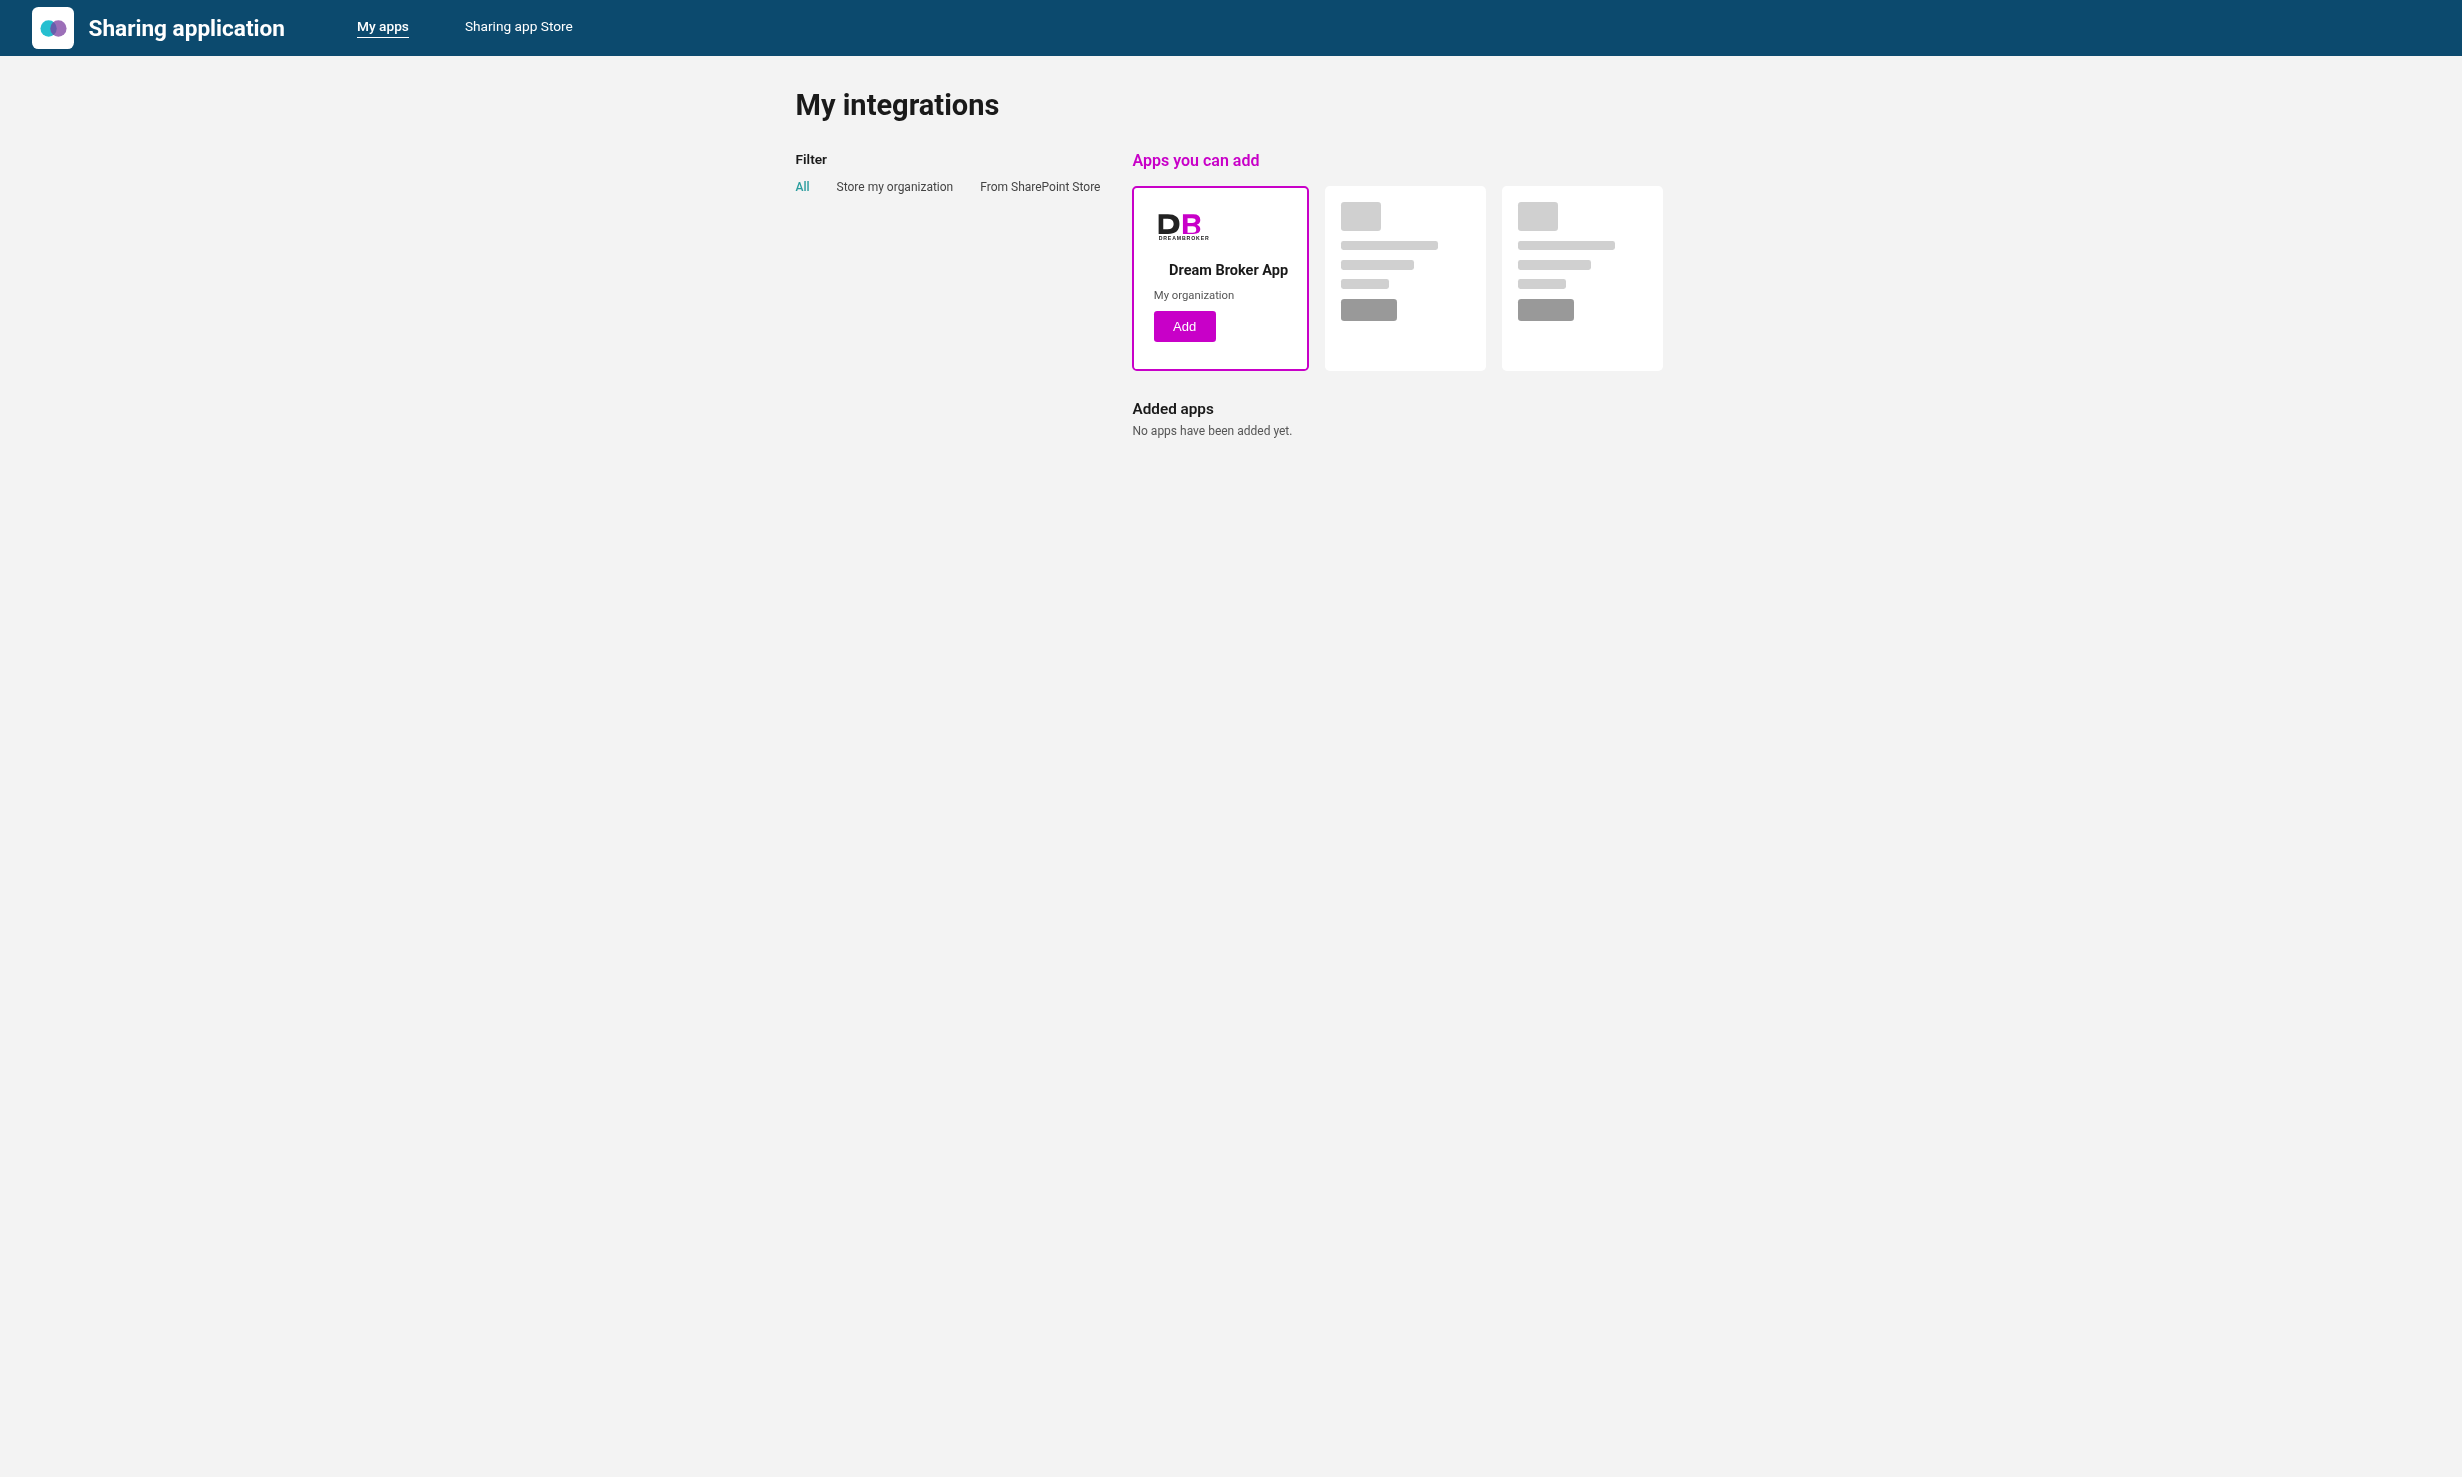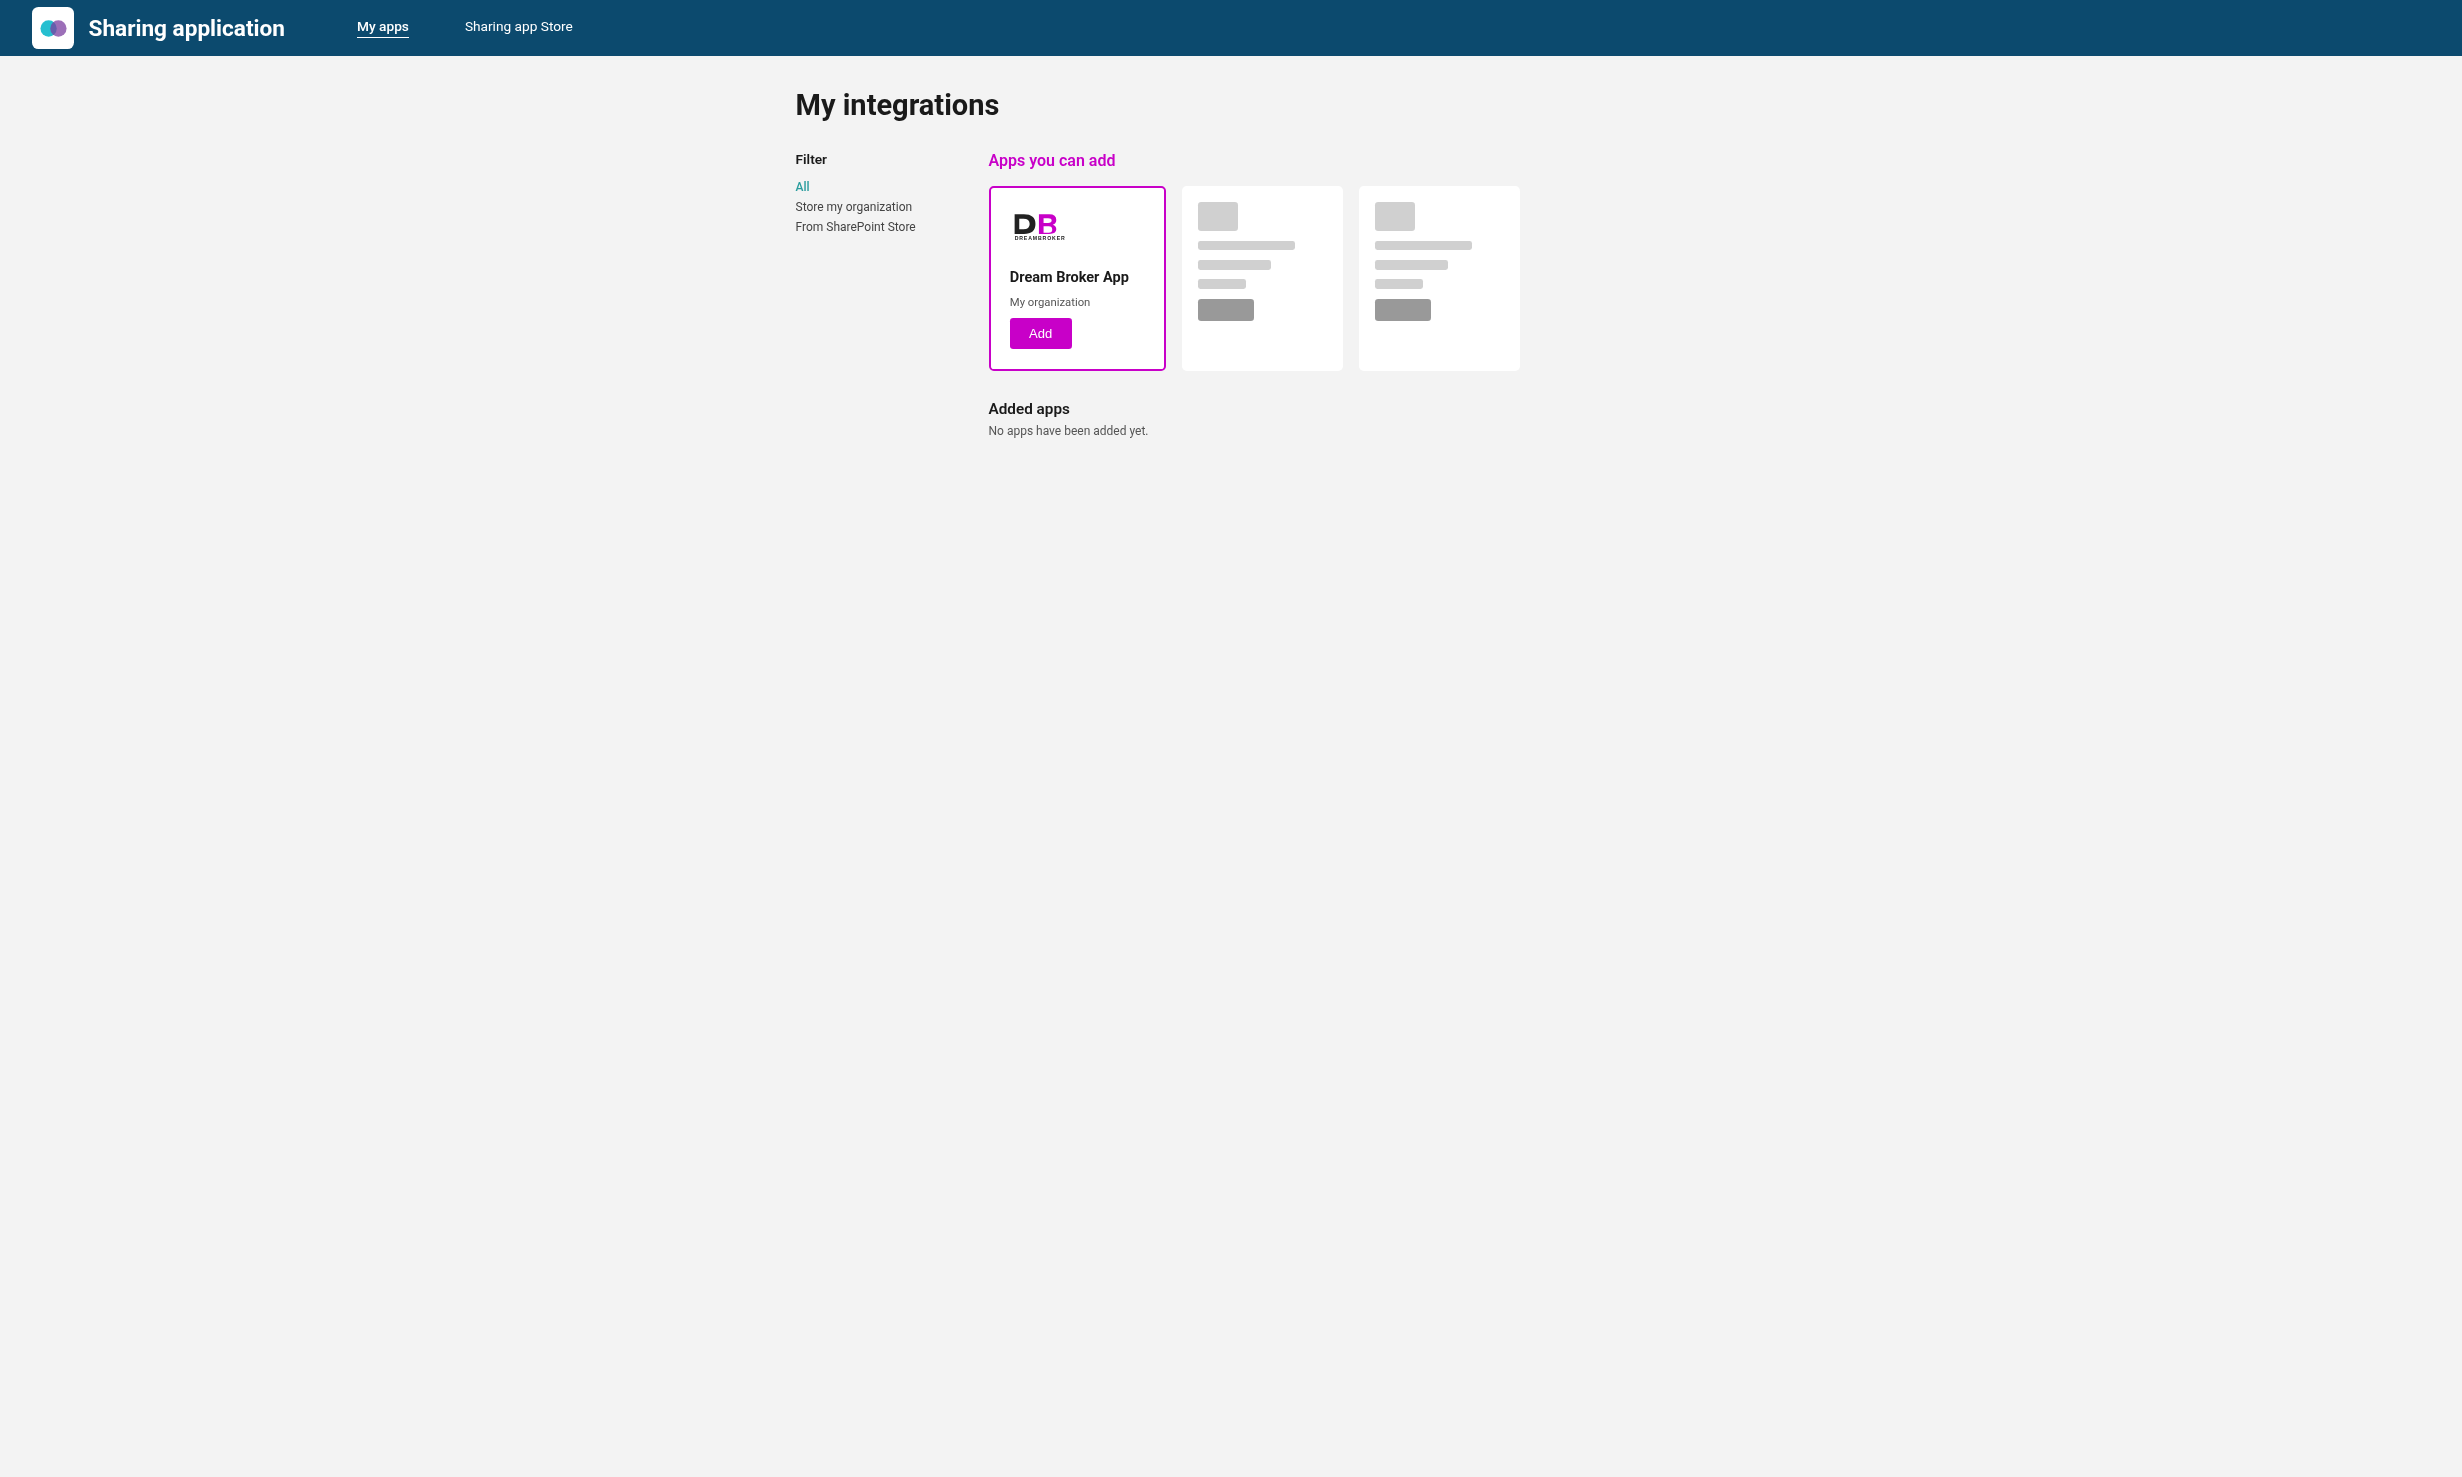--- a/index.html
+++ b/index.html
@@ -95,22 +95,23 @@
 
     .filter-label {
       font-size: 13.7px;
       font-weight: 600;
       color: #1a1a1a;
       margin-bottom: 13px;
     }
 
     .filter-list {
       display: flex;
-      flex-direction: column;
-      gap: 6px;
+      flex-direction: row;
+      gap: 27px;
+      align-items: center;
     }
 
     .filter-item {
       font-size: 12px;
       color: #444;
       cursor: pointer;
     }
 
     .filter-item.active {
       color: #2a9d9e;
@@ -201,21 +202,22 @@
     .dreambroker-logo {
       display: flex;
       flex-direction: column;
       align-items: flex-start;
     }
 
     .app-name {
       font-size: 14.5px;
       font-weight: 700;
       color: #1a1a1a;
-      margin-top: 15px;
+      margin-top: 8px;
+      text-align: right;
     }
 
     .app-org {
       font-size: 11.3px;
       color: #555;
     }
 
     .add-btn {
       background: #c800c8;
       color: white;

